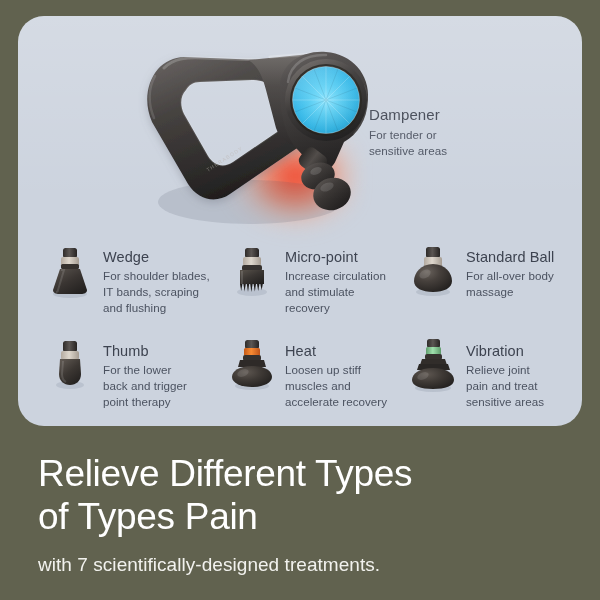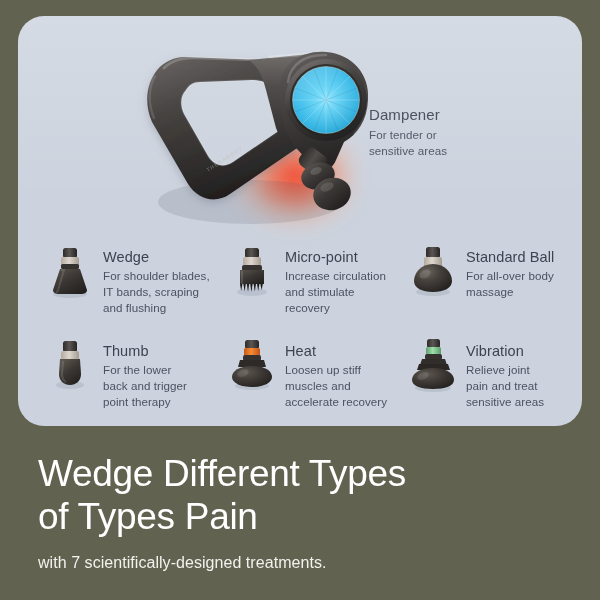--- a/index.html
+++ b/index.html
@@ -133,21 +133,21 @@
   }
   .headline h1 {
     font-size: 37px;
     line-height: 1.17;
     font-weight: 400;
     color: #ffffff;
     letter-spacing: -0.3px;
   }
   .headline .sub {
     margin-top: 15px;
-    font-size: 16px;
+    font-size: 19px;
     font-weight: 400;
     color: #f2f2ee;
     letter-spacing: .05px;
   }
 
   svg { display: block; overflow: visible; }
 </style>
 </head>
 <body>
 
@@ -524,19 +524,19 @@
             <span>sensitive areas</span>
           </div>
         </div>
       </div>
 
     </div>
   </div>
 
   <div class="headline">
     <h1>
-      <span>Wedge Different Types</span><br>
+      <span>Relieve Different Types</span><br>
       <span>of Types Pain</span>
     </h1>
     <div class="sub">with 7 scientifically-designed treatments.</div>
   </div>
 
 </div>
 
 </body></html>

